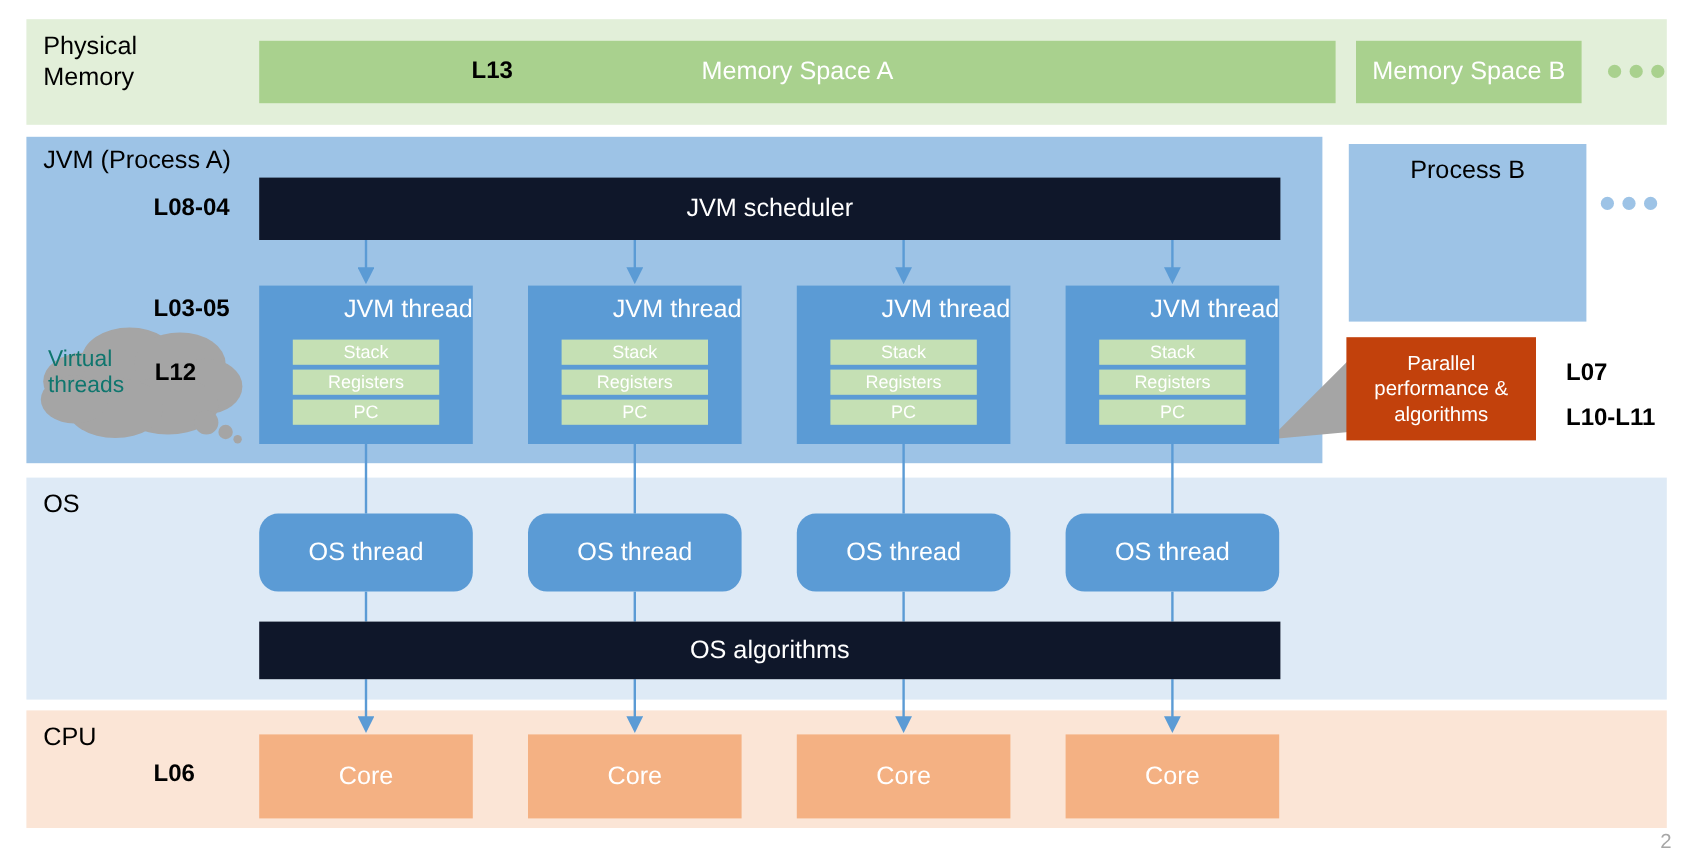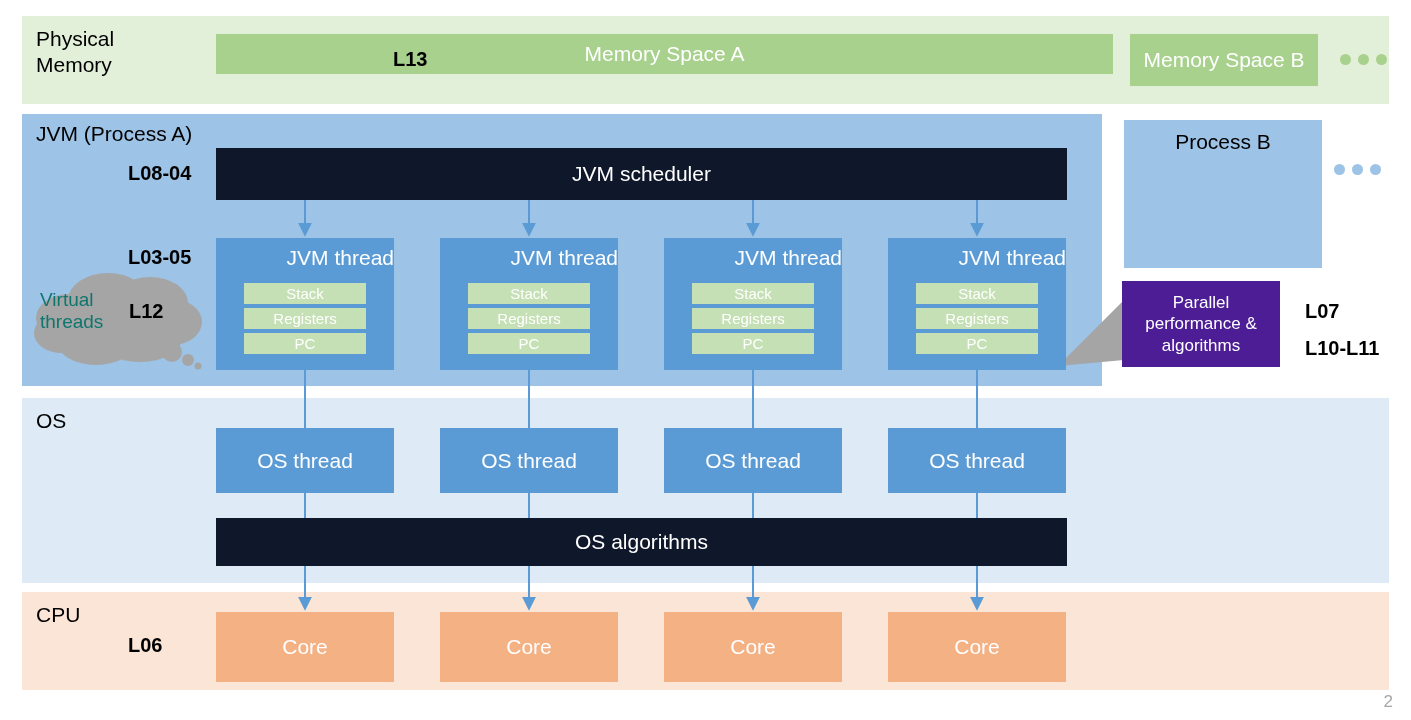--- a/index.html
+++ b/index.html
@@ -47,21 +47,21 @@
   
   .mem-box {
     position: absolute;
     background: #a9d18e;
     color: #ffffff;
     font-size: 21px;
     display: flex;
     align-items: center;
     justify-content: center;
   }
-  #mem-a { left: 216px; top: 34px; width: 897px; height: 40px; }
+  #mem-a { left: 216px; top: 34px; width: 897px; height: 52px; }
   #mem-b { left: 1130px; top: 34px; width: 188px; height: 52px; }
   #tag-l13 {
     position: absolute;
     left: 393px; top: 48px;
     font-size: 20px; font-weight: bold; color: #000000;
   }
   .dots {
     position: absolute;
     display: flex; gap: 7px; align-items: center;
   }
@@ -102,21 +102,21 @@
   .slot.s1 { top: 45px; }
   .slot.s2 { top: 70px; }
   .slot.s3 { top: 95px; }
 
   
   .os-thread {
     position: absolute;
     top: 428px; width: 178px; height: 65px;
     background: #5b9bd5;
     color: #ffffff; font-size: 21px;
-    display: flex; align-items: center; justify-content: center;
+    display: flex; align-items: center; justify-content: center; border-radius: 16px;
   }
 
   
   .core {
     position: absolute;
     top: 612px; width: 178px; height: 70px;
     background: #f4b183;
     color: #ffffff; font-size: 21px;
     display: flex; align-items: center; justify-content: center;
   }
@@ -128,21 +128,21 @@
     background: #9dc3e6;
     color: #000000; font-size: 21px;
     display: flex; align-items: flex-start; justify-content: center;
     padding-top: 10px;
   }
 
   
   #callout {
     position: absolute; left: 1122px; top: 281px;
     width: 158px; height: 86px;
-    background: #4c1d95;
+    background: #c2410c;
     color: #ffffff; font-size: 17px; line-height: 1.24;
     display: flex; align-items: center; justify-content: center;
     text-align: center;
     padding: 0 6px;
   }
   #cloud-text {
     position: absolute; left: 40px; top: 289px;
     width: 86px; text-align: left;
     color: #0f766e; font-size: 19px; line-height: 1.16;
     white-space: pre-line;

